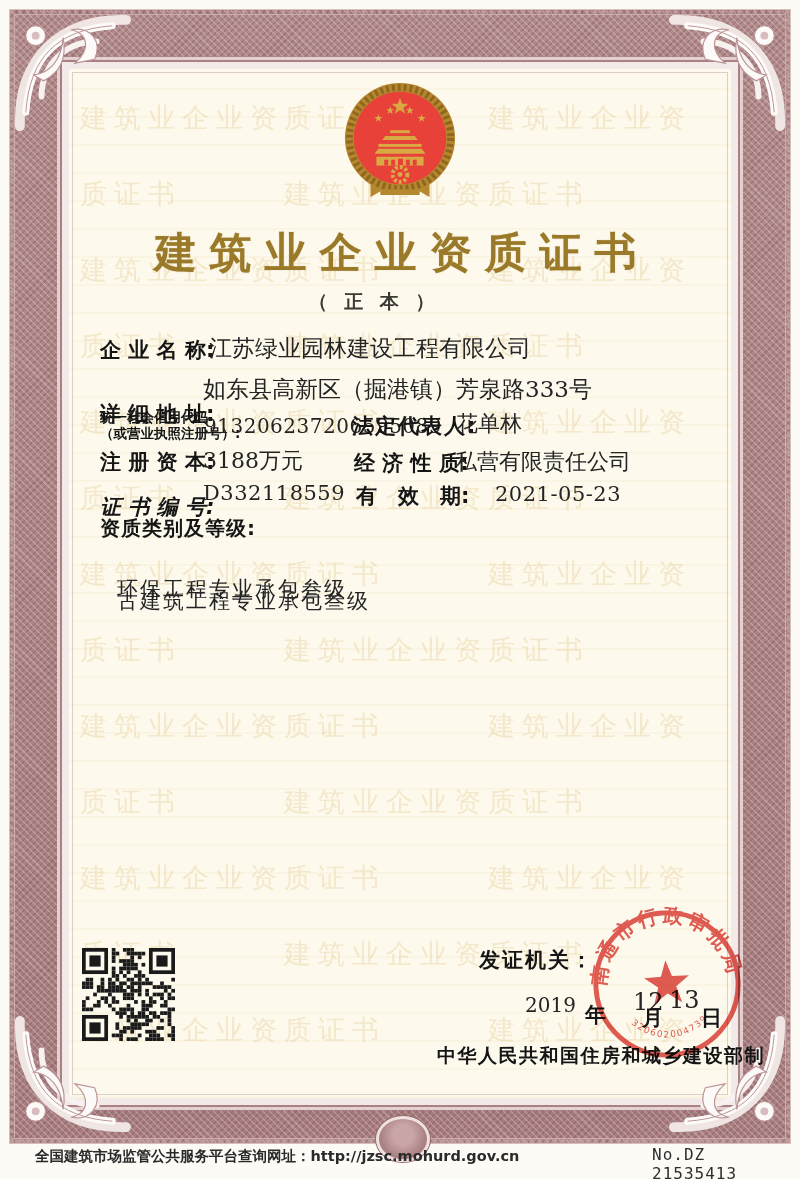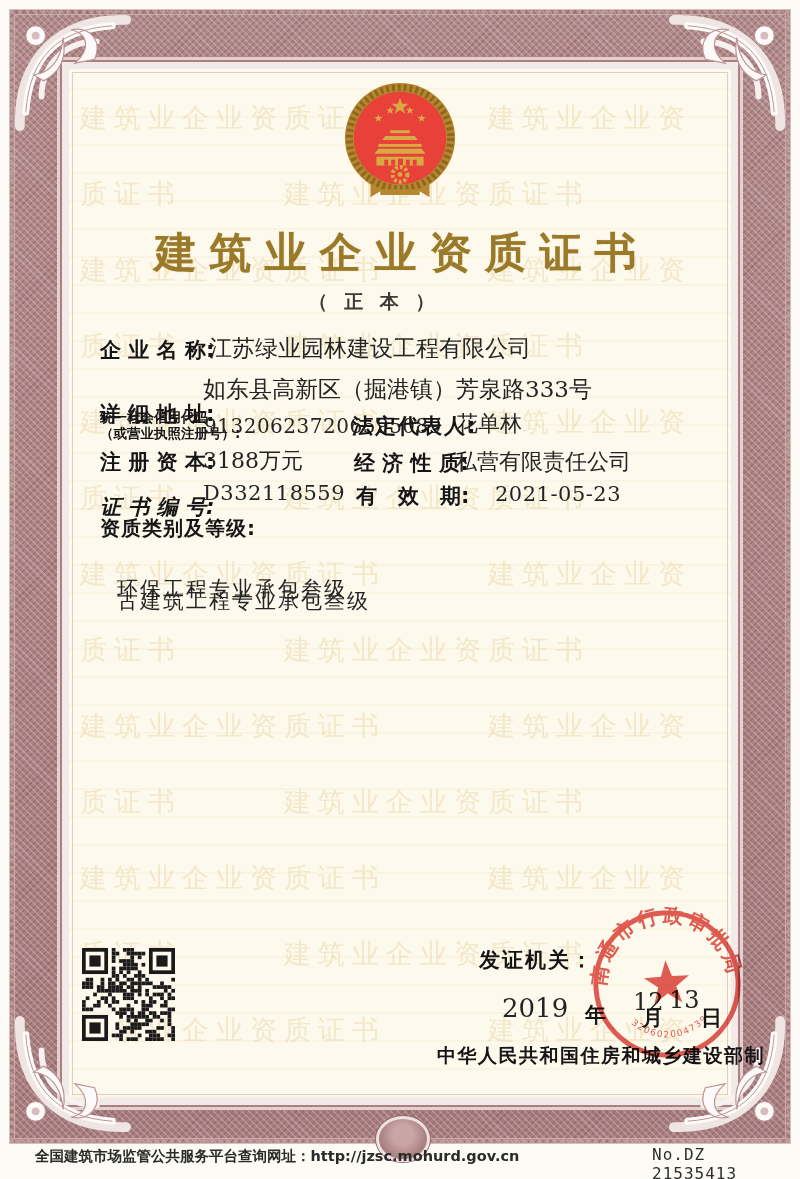--- a/index.html
+++ b/index.html
@@ -397,21 +397,21 @@
       <rect x="8" y="8" width="12" height="12" fill="#1a1a1a"></rect>
       <rect x="72" y="0" width="28" height="28" fill="#1a1a1a"></rect>
       <rect x="76" y="4" width="20" height="20" fill="#fdf9ec"></rect>
       <rect x="80" y="8" width="12" height="12" fill="#1a1a1a"></rect>
       <rect x="0" y="72" width="28" height="28" fill="#1a1a1a"></rect>
       <rect x="4" y="76" width="20" height="20" fill="#fdf9ec"></rect>
       <rect x="8" y="80" width="12" height="12" fill="#1a1a1a"></rect>
     </svg>
 
   <div class="abs lbl" style="left:479px;top:946px;letter-spacing:2px;">发证机关：</div>
-  <div class="abs dnum" style="left:502px;top:993px;font-size:26px;">2019</div>
+  <div class="abs dnum" style="left:525px;top:993px;font-size:20px;">2019</div>
   <div class="abs unit" style="left:585px;top:1001px;">年</div>
   <div class="abs dnum" style="left:613px;top:988px;margin-left:20px;">12</div>
   <div class="abs unit" style="left:642px;top:1004px;">月</div>
   <div class="abs dnum" style="left:669px;top:986px;">13</div>
   <div class="abs unit" style="left:701px;top:1004px;">日</div>
   <div class="abs madeby" style="left:437px;top:1043px;">中华人民共和国住房和城乡建设部制</div>
 
   <svg class="abs stamp" viewBox="0 0 160 168">
     <defs>
       <path id="stArc" d="M25,112 A62,62 0 1 1 135,112" fill="none"></path>

